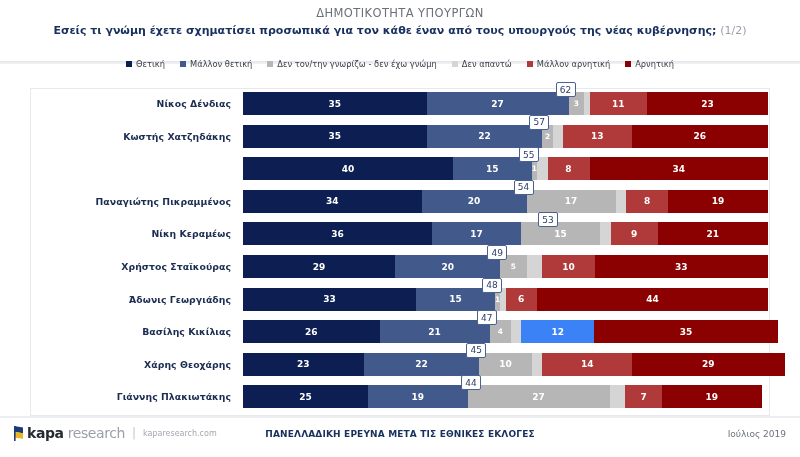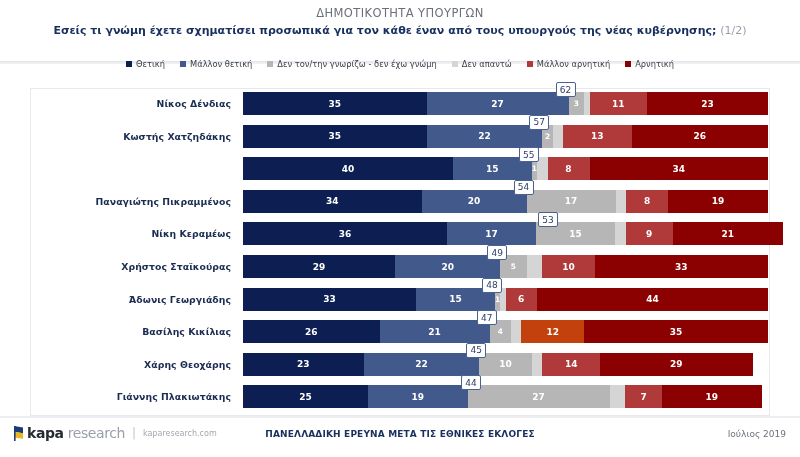--- a/index.html
+++ b/index.html
@@ -308,21 +308,21 @@
             <div class="seg seg-grey" style="width: 89.25px; background: rgb(182, 182, 182);">17</div>
             <div class="seg hide-label" style="width: 10.5px; background: rgb(213, 213, 213);"></div>
             <div class="seg" style="width: 42px; background: rgb(176, 58, 58);">8</div>
             <div class="seg" style="width: 99.75px; background: rgb(139, 0, 0);">19</div>
           </div>
         </div>
         <div class="callout" style="left: 513.5px; top: 91.8px;">54</div>
         <div class="row" style="top: 134.4px;">
           <div class="row-label">Νίκη Κεραμέως</div>
           <div class="row-bar">
-            <div class="seg" style="width: 204px; background: rgb(13, 31, 82);">36</div>
+            <div class="seg" style="width: 189px; background: rgb(13, 31, 82);">36</div>
             <div class="seg" style="width: 89.25px; background: rgb(66, 89, 140);">17</div>
             <div class="seg seg-grey" style="width: 78.75px; background: rgb(182, 182, 182);">15</div>
             <div class="seg hide-label" style="width: 10.5px; background: rgb(213, 213, 213);"></div>
             <div class="seg" style="width: 47.25px; background: rgb(176, 58, 58);">9</div>
             <div class="seg" style="width: 110.25px; background: rgb(139, 0, 0);">21</div>
           </div>
         </div>
         <div class="callout" style="left: 506px; top: 124.4px; margin-left: 32px;">53</div>
         <div class="row" style="top: 167px;">
           <div class="row-label">Χρήστος Σταϊκούρας</div>
@@ -348,33 +348,33 @@
           </div>
         </div>
         <div class="callout" style="left: 482px; top: 189.6px;">48</div>
         <div class="row" style="top: 232.2px; text-align: right;">
           <div class="row-label">Βασίλης Κικίλιας</div>
           <div class="row-bar">
             <div class="seg" style="width: 136.5px; background: rgb(13, 31, 82);">26</div>
             <div class="seg" style="width: 110.25px; background: rgb(66, 89, 140);">21</div>
             <div class="seg seg-grey small-label" style="width: 21px; background: rgb(182, 182, 182);">4</div>
             <div class="seg hide-label" style="width: 10.5px; background: rgb(213, 213, 213);"></div>
-            <div class="seg" style="width: 63px; background: #c2410c;">12</div>
+            <div class="seg" style="width: 73px; background: #3b82f6;">12</div>
             <div class="seg" style="width: 183.75px; background: rgb(139, 0, 0);">35</div>
           </div>
         </div>
         <div class="callout" style="left: 476.75px; top: 222.2px;">47</div>
         <div class="row" style="top: 264.8px;">
           <div class="row-label">Χάρης Θεοχάρης</div>
           <div class="row-bar">
             <div class="seg" style="width: 120.75px; background: rgb(13, 31, 82);">23</div>
             <div class="seg" style="width: 115.5px; background: rgb(66, 89, 140);">22</div>
             <div class="seg seg-grey" style="width: 52.5px; background: rgb(182, 182, 182);">10</div>
             <div class="seg hide-label" style="width: 10.5px; background: rgb(213, 213, 213);"></div>
-            <div class="seg" style="width: 58px; background: rgb(176, 58, 58);">14</div>
+            <div class="seg" style="width: 90px; background: rgb(176, 58, 58);">14</div>
             <div class="seg" style="width: 152.25px; background: rgb(139, 0, 0);">29</div>
           </div>
         </div>
         <div class="callout" style="left: 466.25px; top: 254.8px;">45</div>
         <div class="row" style="top: 297.4px;">
           <div class="row-label">Γιάννης Πλακιωτάκης</div>
           <div class="row-bar">
             <div class="seg" style="width: 125px; background: rgb(13, 31, 82);">25</div>
             <div class="seg" style="width: 99.75px; background: rgb(66, 89, 140);">19</div>
             <div class="seg seg-grey" style="width: 141.75px; background: rgb(182, 182, 182);">27</div>

